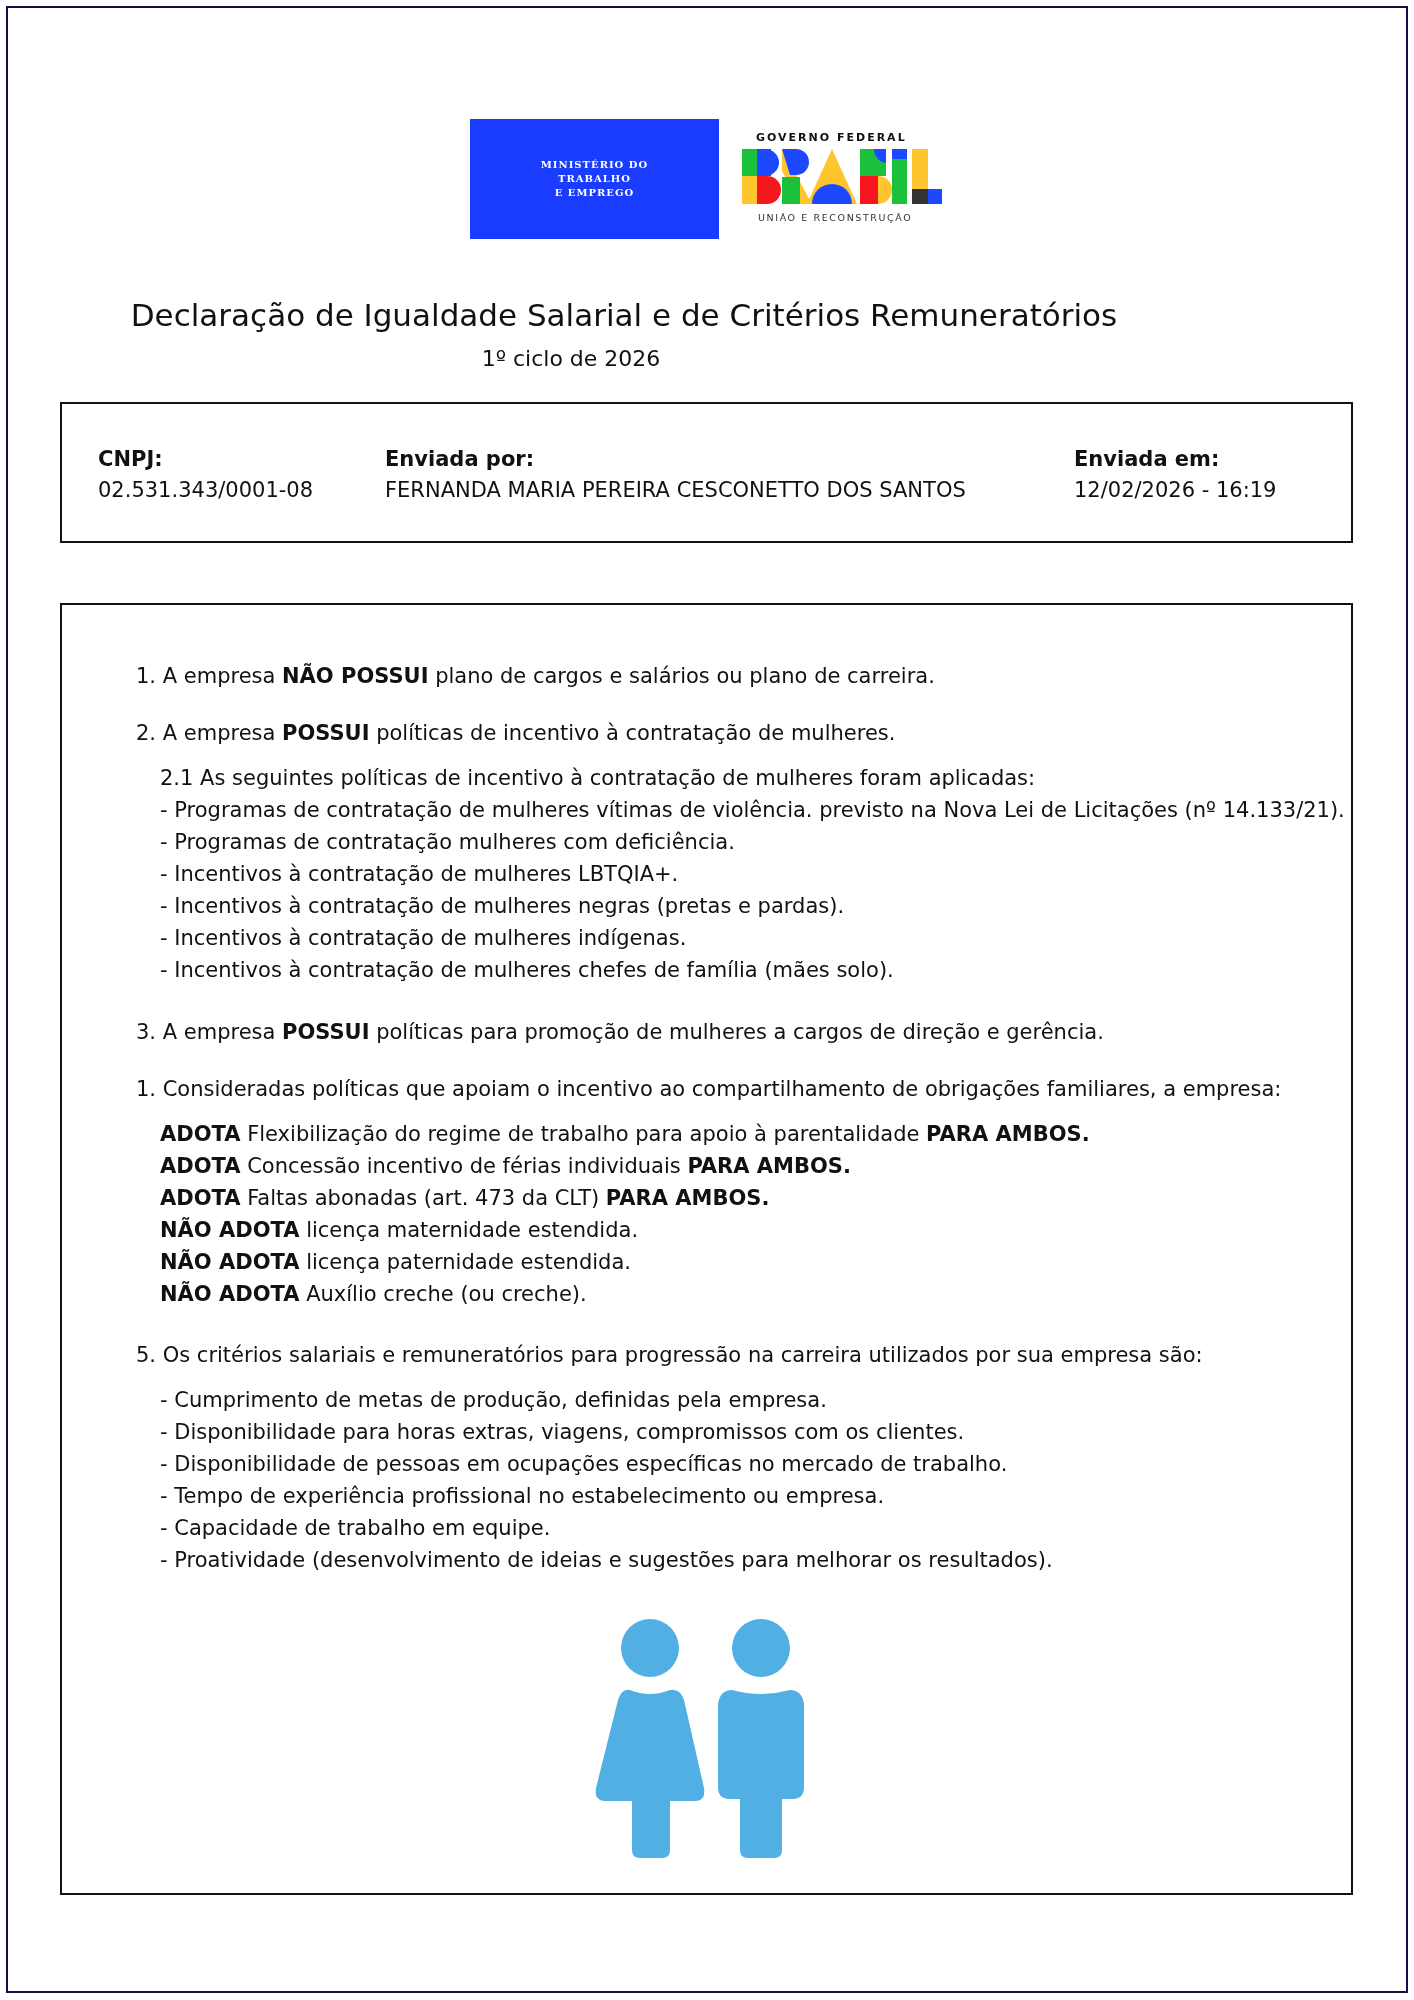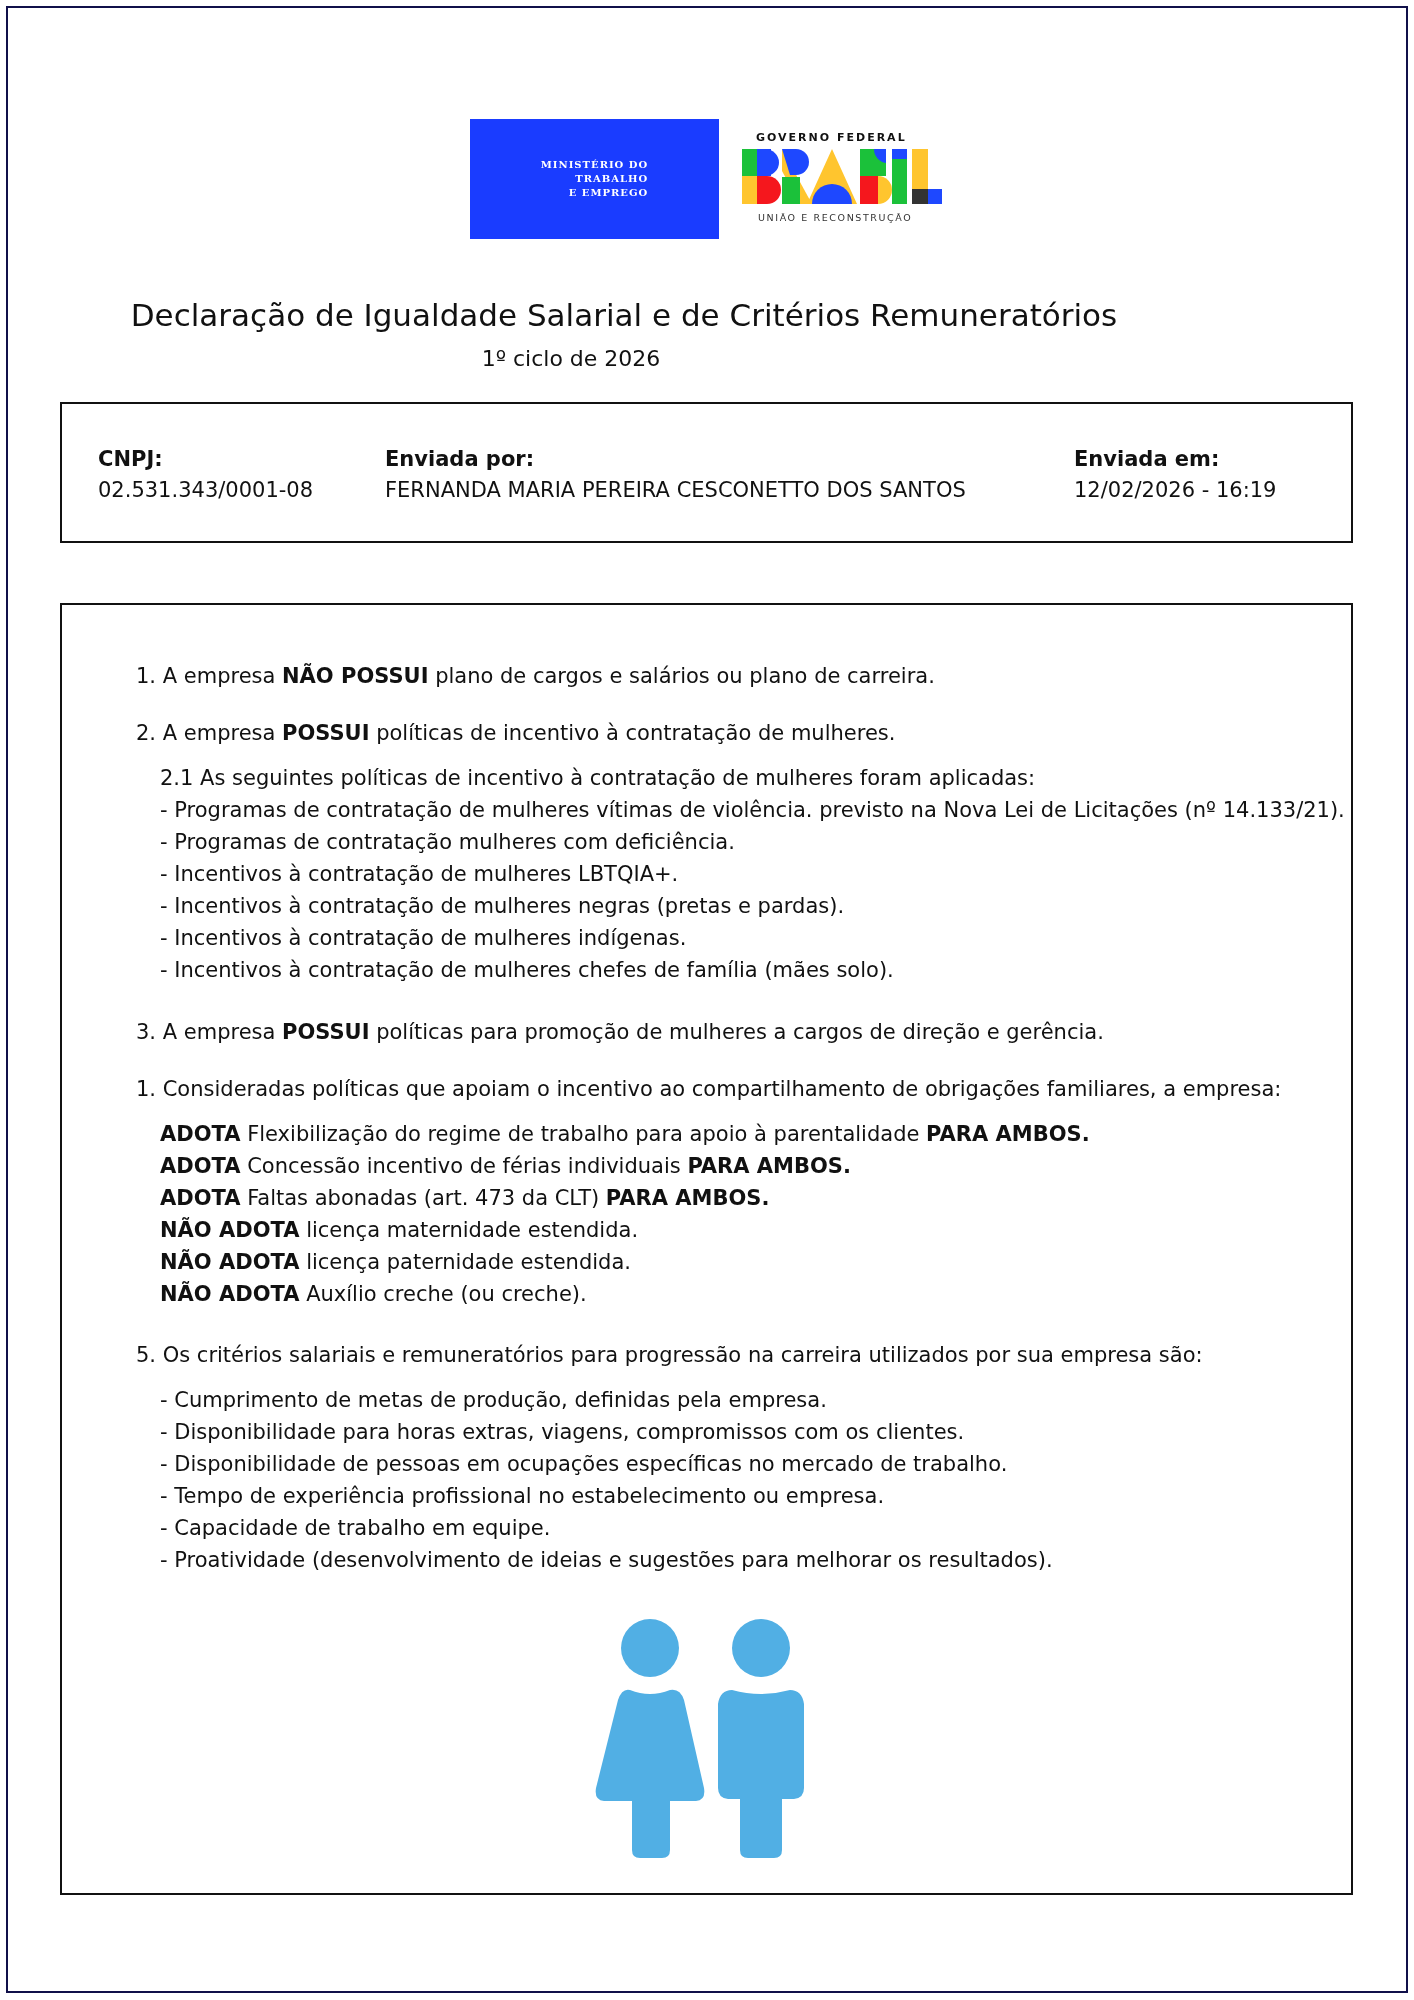--- a/index.html
+++ b/index.html
@@ -2,21 +2,21 @@
 <html><head>
 <meta charset="utf-8">
 <style>
   html, body { margin: 0; padding: 0; background: #ffffff; }
   body { width: 1414px; height: 2000px; position: relative; overflow: hidden;
          font-family: "DejaVu Sans", "Liberation Sans", sans-serif; color: #111; }
   .page-frame { position: absolute; left: 6px; top: 6px; width: 1402px; height: 1987px;
                 border: 2px solid #10104a; box-sizing: border-box; }
   .logos { position: absolute; left: 470px; top: 119px; height: 120px; width: 480px; }
   .mte-logo { position: absolute; left: 0; top: 0; width: 249px; height: 120px; background: #1a3cff;
-              display: flex; align-items: center; justify-content: center; text-align: right; }
+              display: flex; align-items: center; justify-content: center; text-align: center; }
   .mte-text { color: #fff; font-family: "DejaVu Serif", "Liberation Serif", serif; font-weight: bold;
               font-size: 10px; letter-spacing: 1px; line-height: 14px; white-space: pre-line; }
   .gov-logo { position: absolute; left: 272px; top: 10px; width: 205px; height: 100px; }
   .gov-top { position: absolute; left: 14px; top: 2px; font-weight: bold; font-size: 11px; letter-spacing: 2px; color: #111; }
   .gov-bottom { position: absolute; left: 16px; top: 83px; font-size: 9.5px; letter-spacing: 1.6px; color: #333; }
   .brasil-mark { position: absolute; left: 0; top: 20px; width: 200px; height: 55px; }
 
   .title { position: absolute; left: 0; width: 1248px; top: 297px; text-align: center;
            font-size: 31px; font-weight: normal; color: #111; }
   .subtitle { position: absolute; left: 0; width: 1142px; top: 346px; text-align: center; font-size: 22px; color: #111; }

